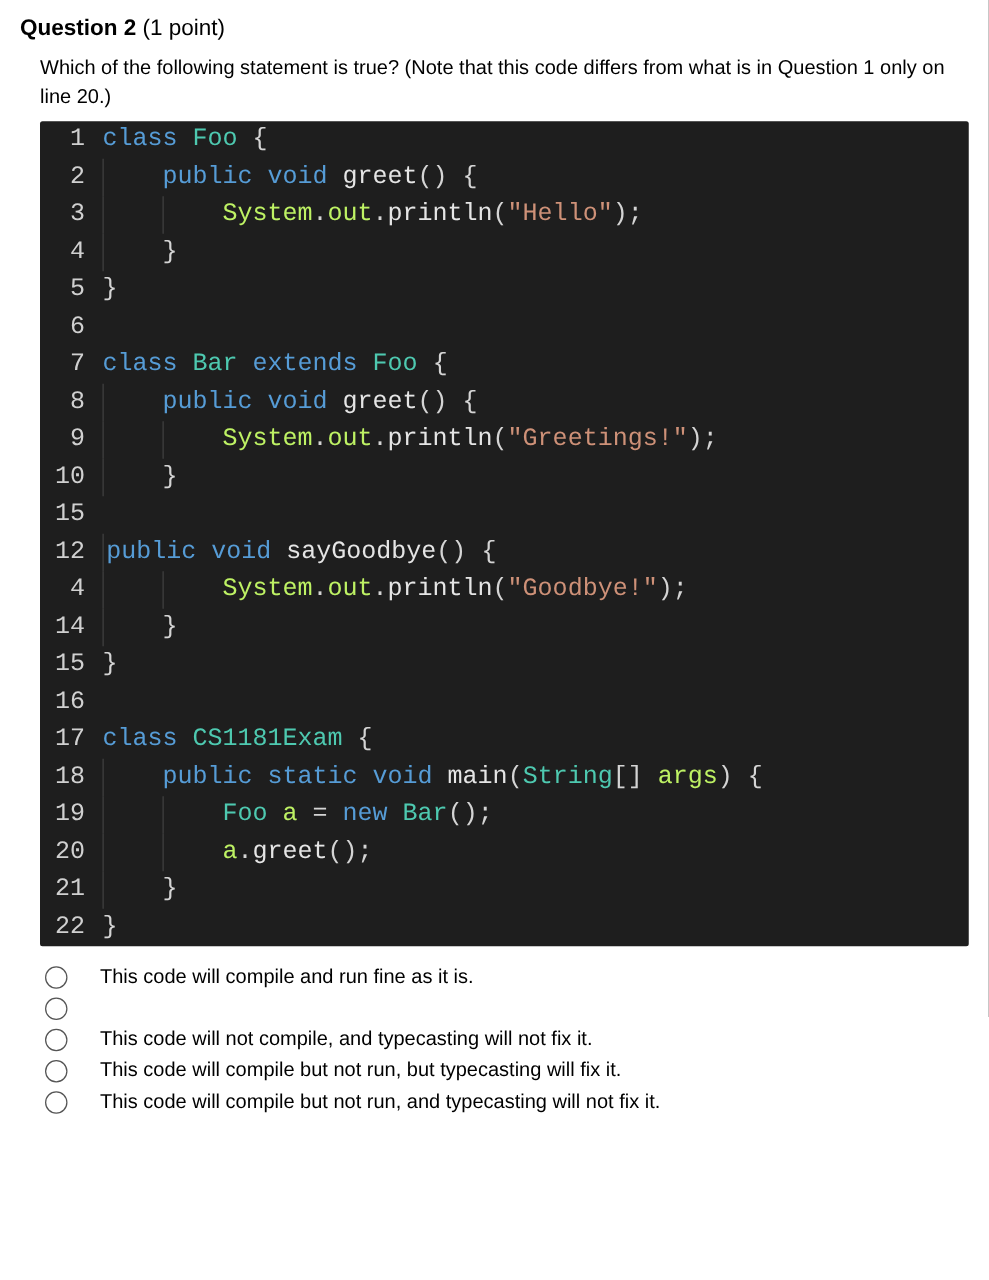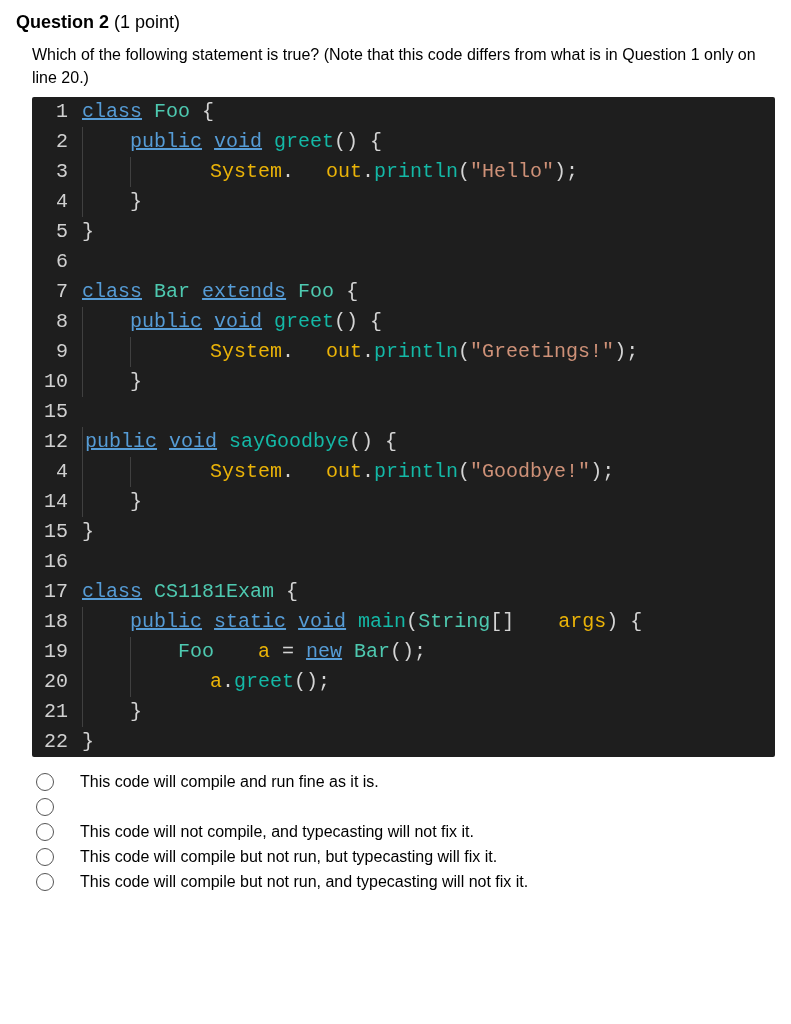--- a/index.html
+++ b/index.html
@@ -35,25 +35,25 @@
   .code-cell {
     flex: 1;
     white-space: pre;
     position: relative;
     padding-left: 4px;
   }
   .guide {
     border-left: 1px solid #404040;
     padding-left: 2px;
   }
-  .tk-kw   { color: #569cd6; text-decoration: underline; }
+  .tk-kw   { color: #569cd6; }
   .tk-type { color: #4ec9b0; }
-  .tk-fn   { color: #14b8a6; }
+  .tk-fn   { color: #e5e5e5; }
   .tk-str  { color: #ce9178; }
-  .tk-var  { color: #eab308; margin-left: 32px; }
+  .tk-var  { color: #bef264; }
   .tk-plain{ color: #d4d4d4; }
   .tk-brace{ color: #d4d4d4; }
   .tk-dot  { color: #d4d4d4; }
   .answers { margin: 8px 0 0 20px; }
   .answer-row {
     display: flex;
     align-items: center;
     gap: 26px;
     margin: 7px 0;
     font-size: 16px;

